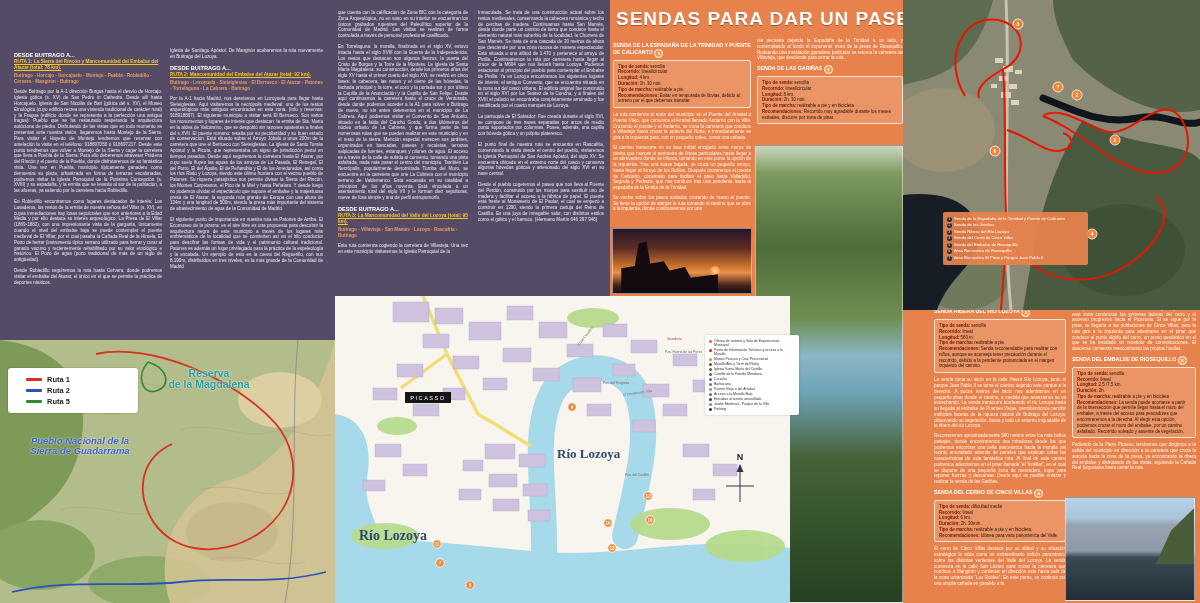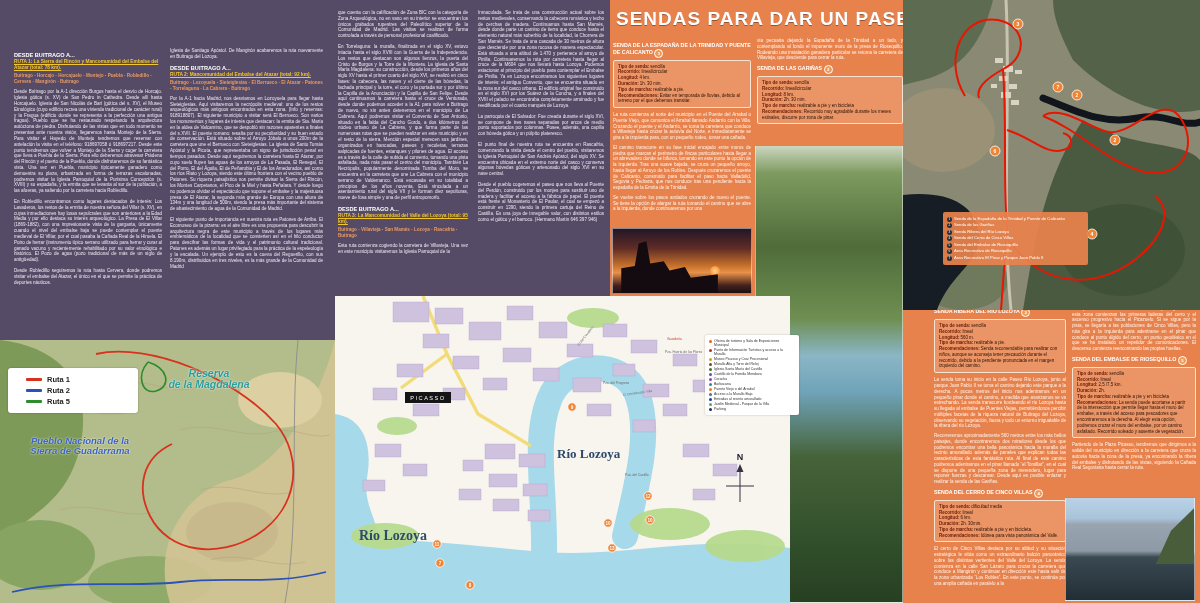--- a/index.html
+++ b/index.html
@@ -33,21 +33,21 @@
   .photo-sunset{left:612px;top:228px;width:140px;height:66px;z-index:3;background:linear-gradient(180deg,#241627 0%,#5e2c26 30%,#c8722c 58%,#e8914a 68%,#45221c 88%,#1c0f12 100%);overflow:hidden}
   .sun{position:absolute;left:70%;top:58%;width:10px;height:10px;border-radius:50%;background:radial-gradient(circle,#ffd9a0 0%,#ff9c3f 60%,rgba(255,156,63,0) 100%)}
   .ruin{position:absolute;left:6%;top:8%;width:70%;height:92%;background:#140b10;clip-path:polygon(0 100%,0 58%,14% 54%,18% 16%,26% 12%,30% 50%,44% 46%,50% 62%,66% 56%,72% 74%,100% 68%,100% 100%)}
   .photo-garinas{left:755px;top:145px;width:148px;height:458px;z-index:2;background:linear-gradient(180deg,#ccd6c0 0%,#7d9a5f 6%,#4f6c3a 22%,#6f8f52 38%,#8ab6c6 46%,#6fa3b8 54%,#46633a 68%,#32502b 86%,#273f22 100%)}
   .photo-dam{left:1065px;top:497px;width:130px;height:104px;z-index:3;background:linear-gradient(180deg,#b9d2e6 0%,#a9c4da 20%,#98a5b0 26%,#8d99a4 52%,#3a4a52 58%,#222e36 100%)}
   .dam-hill{position:absolute;right:0;top:10%;width:30%;height:55%;background:#4a5d3a;clip-path:polygon(100% 0,100% 100%,0 100%,40% 40%)}
   
   .ruta-legend{left:8px;top:368px;width:94px;background:#fff;border-radius:3px;padding:5px 18px;z-index:5;box-shadow:0 0 2px rgba(0,0,0,.3)}
   .rl-row{display:flex;align-items:center;margin:2px 0;font-size:7.5px;font-weight:bold;color:#222}
   .rl-line{display:inline-block;width:16px;height:3px;margin-right:5px;border-radius:1px}
-  .reserva-label{left:150px;top:368px;width:118px;text-align:center;font-size:10.5px;font-weight:bold;font-style:italic;color:#2a9d9d;line-height:1.05;z-index:5;text-shadow:0 0 2px #fff}
+  .reserva-label{left:150px;top:368px;width:118px;text-align:center;font-size:10.5px;font-weight:bold;color:#2a9d9d;line-height:1.05;z-index:5;text-shadow:0 0 2px #fff}
   .parque-label{left:18px;top:436px;width:124px;text-align:center;font-size:9.5px;font-weight:bold;font-style:italic;color:#3a63c4;line-height:1.1;z-index:5;text-shadow:0 0 2px #fff}
   
   .plano-legend{left:705px;top:335px;width:86px;background:#fff;border-radius:2px;padding:3px 4px;z-index:5;box-shadow:0 0 2px rgba(0,0,0,.25)}
   .plano-legend .li{display:flex;align-items:flex-start;margin:1px 0;font-size:3.5px;color:#333;line-height:1.15}
   .dot{flex:none;display:inline-block;width:3px;height:3px;border-radius:50%;margin:1px 2px 0 0}
   .plano-title{left:625px;top:522px;width:163px;text-align:right;z-index:5;font-weight:bold;font-size:14.5px;line-height:1.1;color:#4c83c3;letter-spacing:-.3px;
     text-shadow:-1px -1px 0 #fff,1px -1px 0 #fff,-1px 1px 0 #fff,1px 1px 0 #fff,0 2px 1px rgba(0,0,0,.2)}
   
   .sat-legend{left:943px;top:212px;width:137px;background:rgba(232,130,76,.93);border-radius:2px;padding:3px 4px;z-index:5}
   .sat-legend .sli{display:flex;align-items:flex-start;margin:1.5px 0;font-size:4.2px;color:#fff;line-height:1.15}

